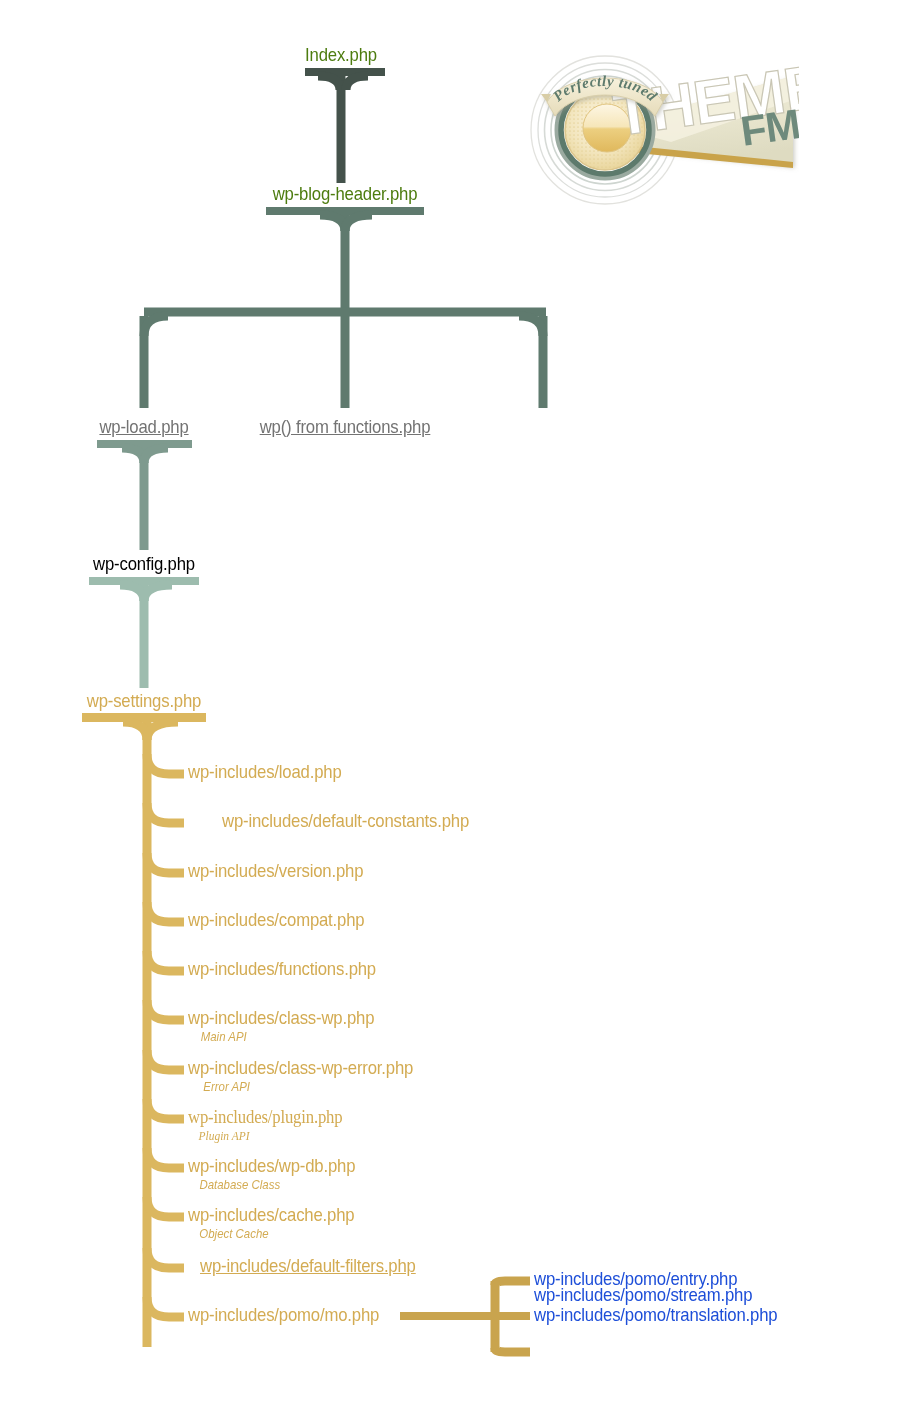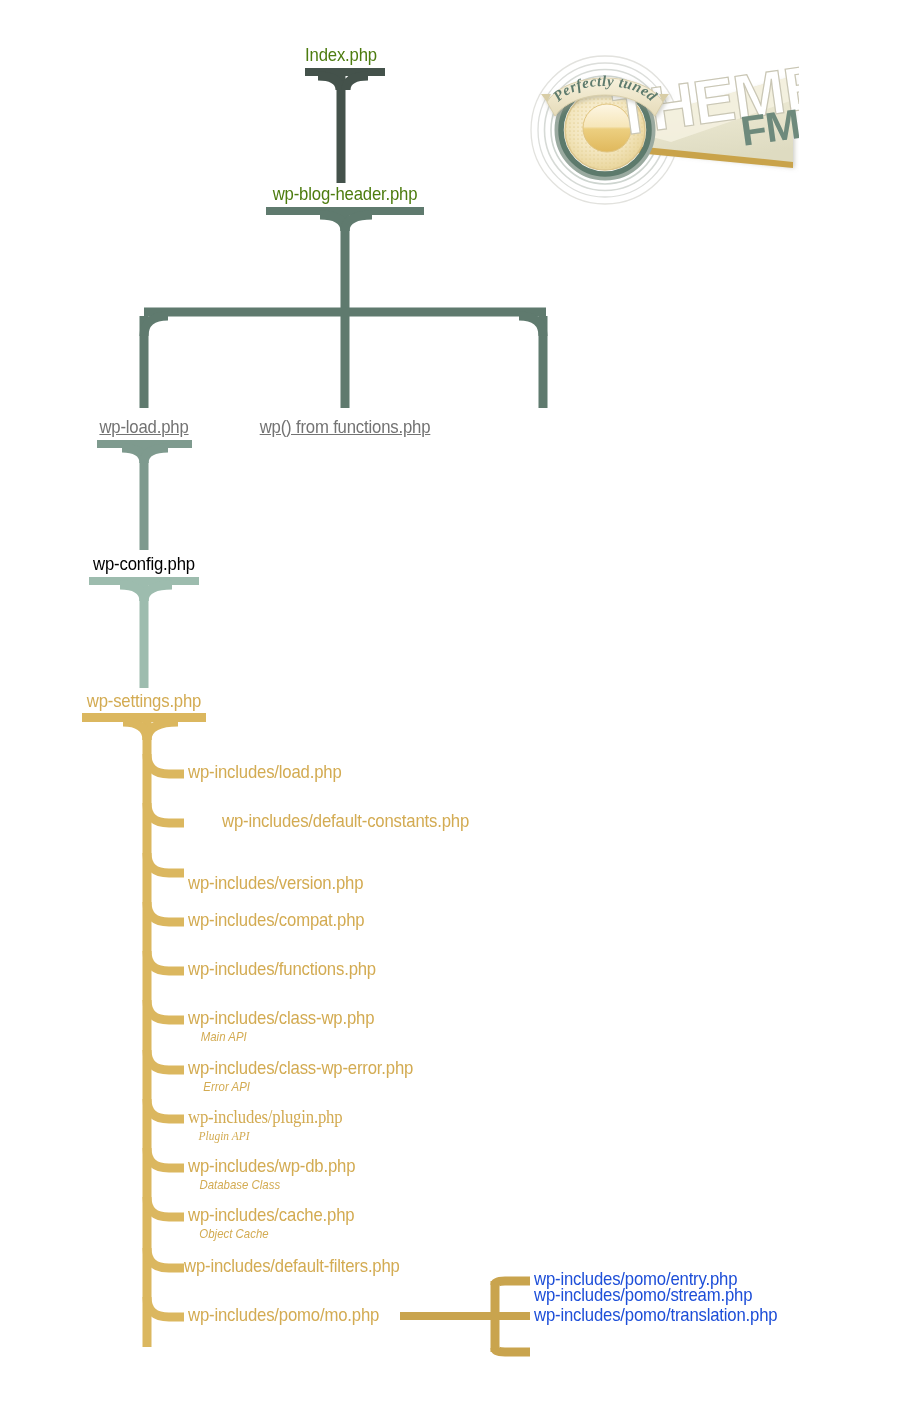--- a/index.html
+++ b/index.html
@@ -232,21 +232,21 @@
     <span class="lbl">wp-settings.php</span>
   </div>
 
   <div id="settings-children">
       <div class="node c-gold" style="left: 188px; top: 761px; text-align: right;">
         <span class="lbl">wp-includes/load.php</span>
       </div>
       <div class="node c-gold" style="left: 188px; top: 810px; margin-left: 34px;">
         <span class="lbl">wp-includes/default-constants.php</span>
       </div>
-      <div class="node c-gold" style="left: 188px; top: 860px; margin-top: 12px;">
+      <div class="node c-gold" style="left: 188px; top: 860px;">
         <span class="lbl">wp-includes/version.php</span>
       </div>
       <div class="node c-gold" style="left: 188px; top: 909px;">
         <span class="lbl">wp-includes/compat.php</span>
       </div>
       <div class="node c-gold" style="left: 188px; top: 958px;">
         <span class="lbl">wp-includes/functions.php</span>
       </div>
       <div class="node c-gold" style="left: 188px; top: 1007px;">
         <span class="lbl">wp-includes/class-wp.php</span>
@@ -261,21 +261,21 @@
         <span class="sub">Plugin API</span>
       </div>
       <div class="node c-gold" style="left: 188px; top: 1155px;">
         <span class="lbl">wp-includes/wp-db.php</span>
         <span class="sub">Database Class</span>
       </div>
       <div class="node c-gold" style="left: 188px; top: 1204px;">
         <span class="lbl">wp-includes/cache.php</span>
         <span class="sub">Object Cache</span>
       </div>
-      <div class="node c-gold" style="left: 184px; top: 1255px;">
+      <div class="node c-gold" style="left: 200px; top: 1255px; text-decoration: underline;">
         <span class="lbl">wp-includes/default-filters.php</span>
       </div>
       <div class="node c-gold" style="left: 188px; top: 1304px;">
         <span class="lbl">wp-includes/pomo/mo.php</span>
       </div>
     </div>
   <div id="pomo-children">
       <div class="node c-gold2" style="left: 534px; top: 1268px;">
         <span class="lbl">wp-includes/pomo/entry.php</span>
       </div>

